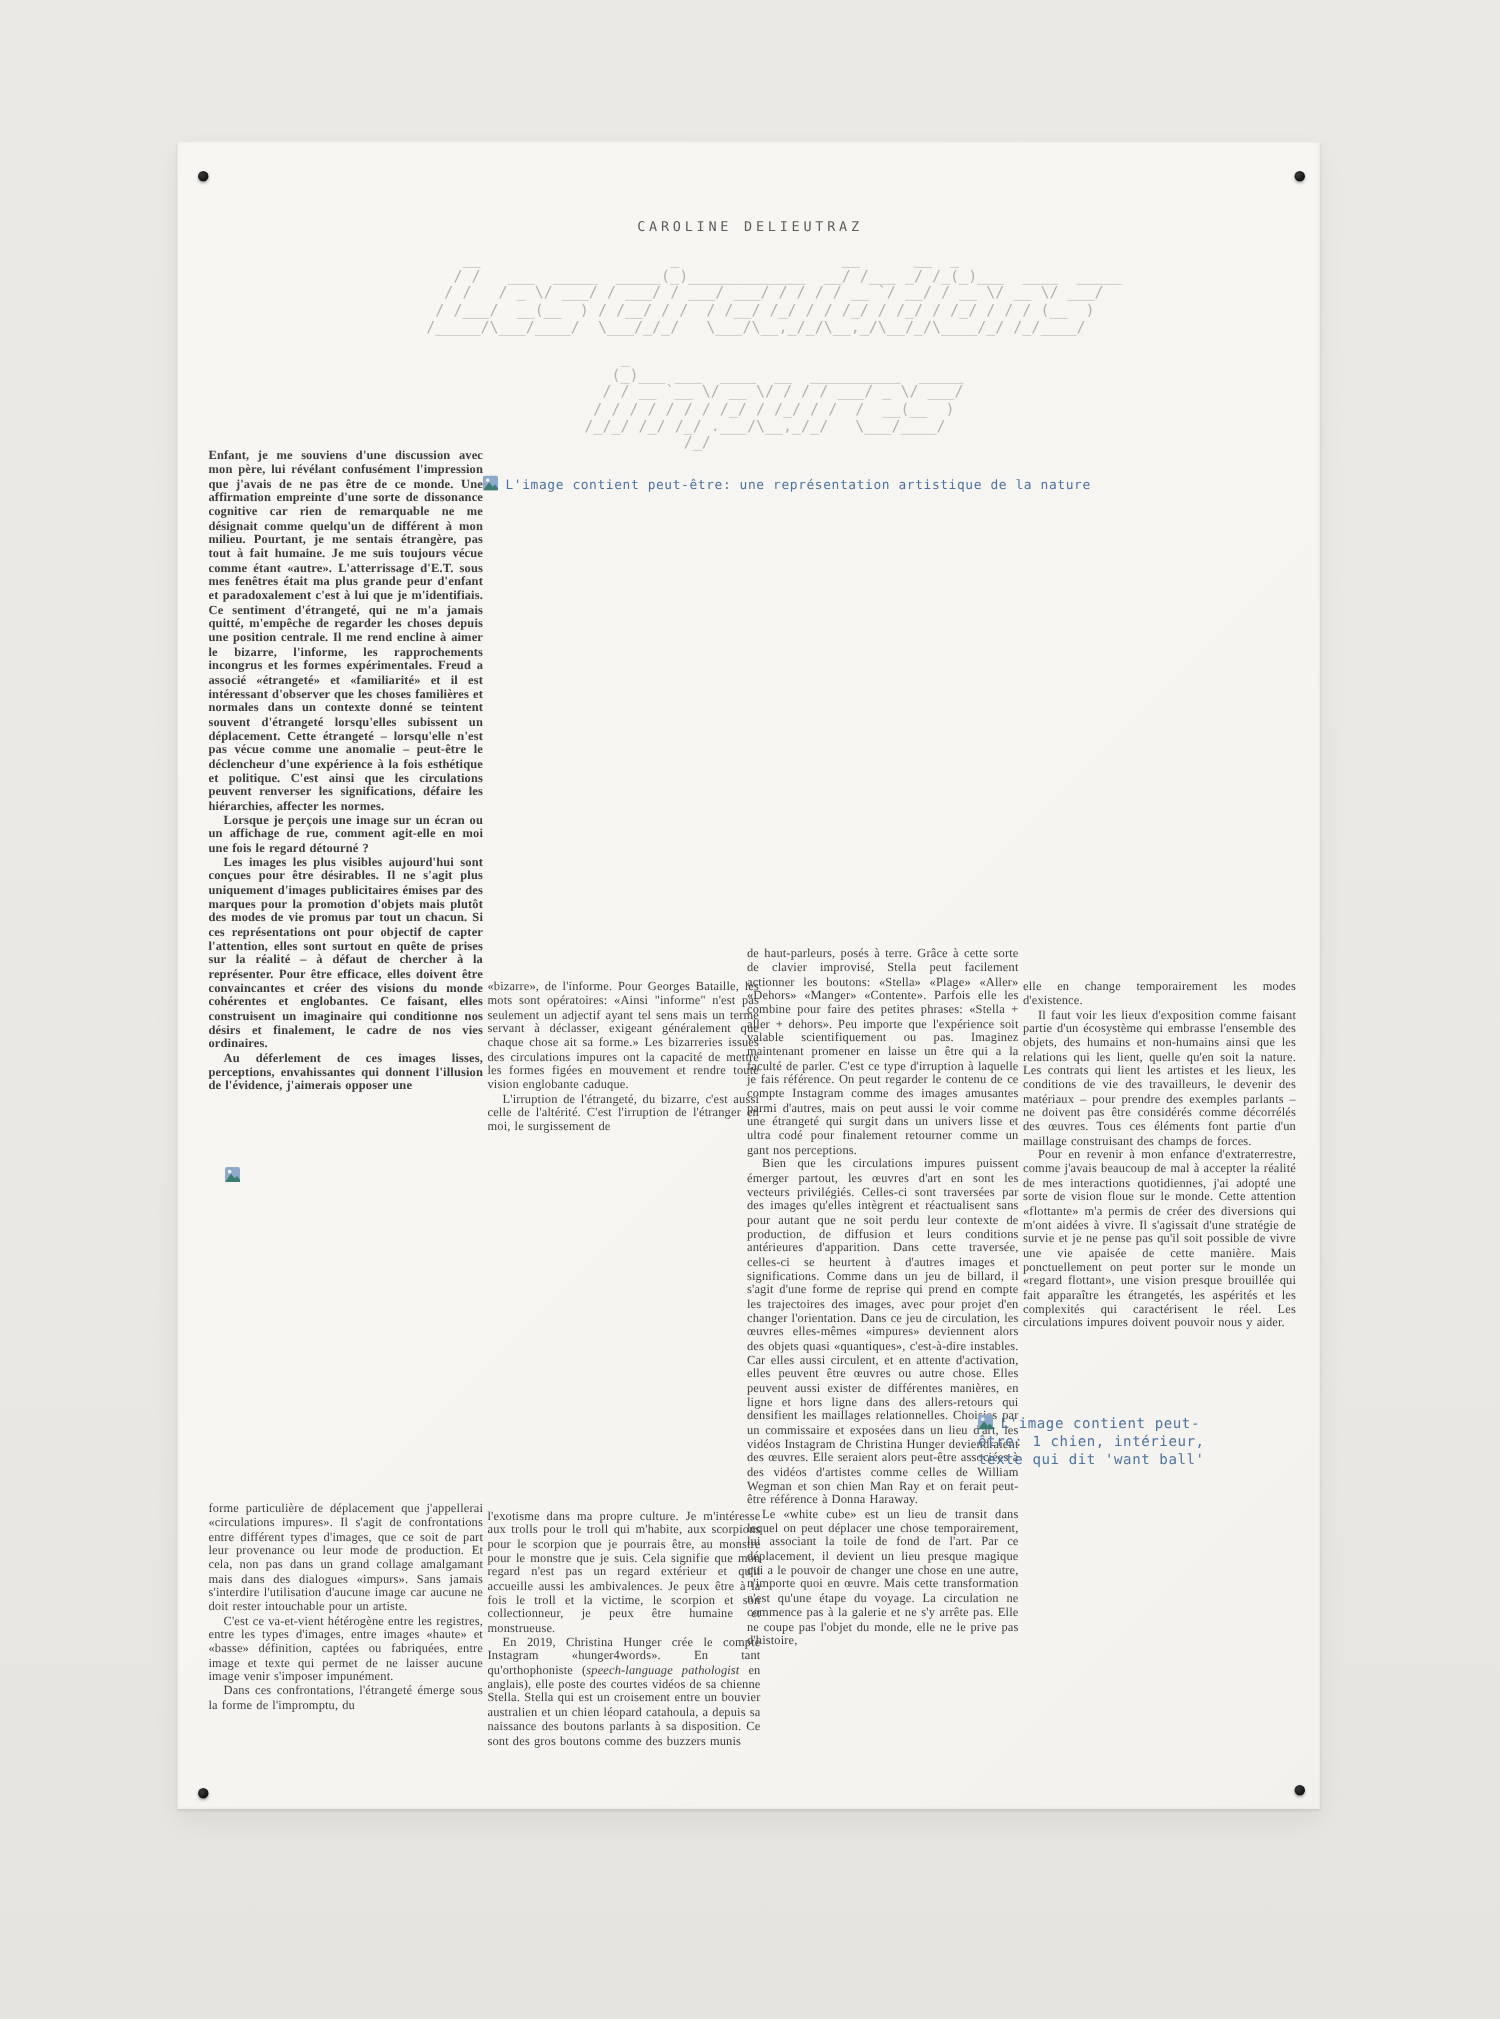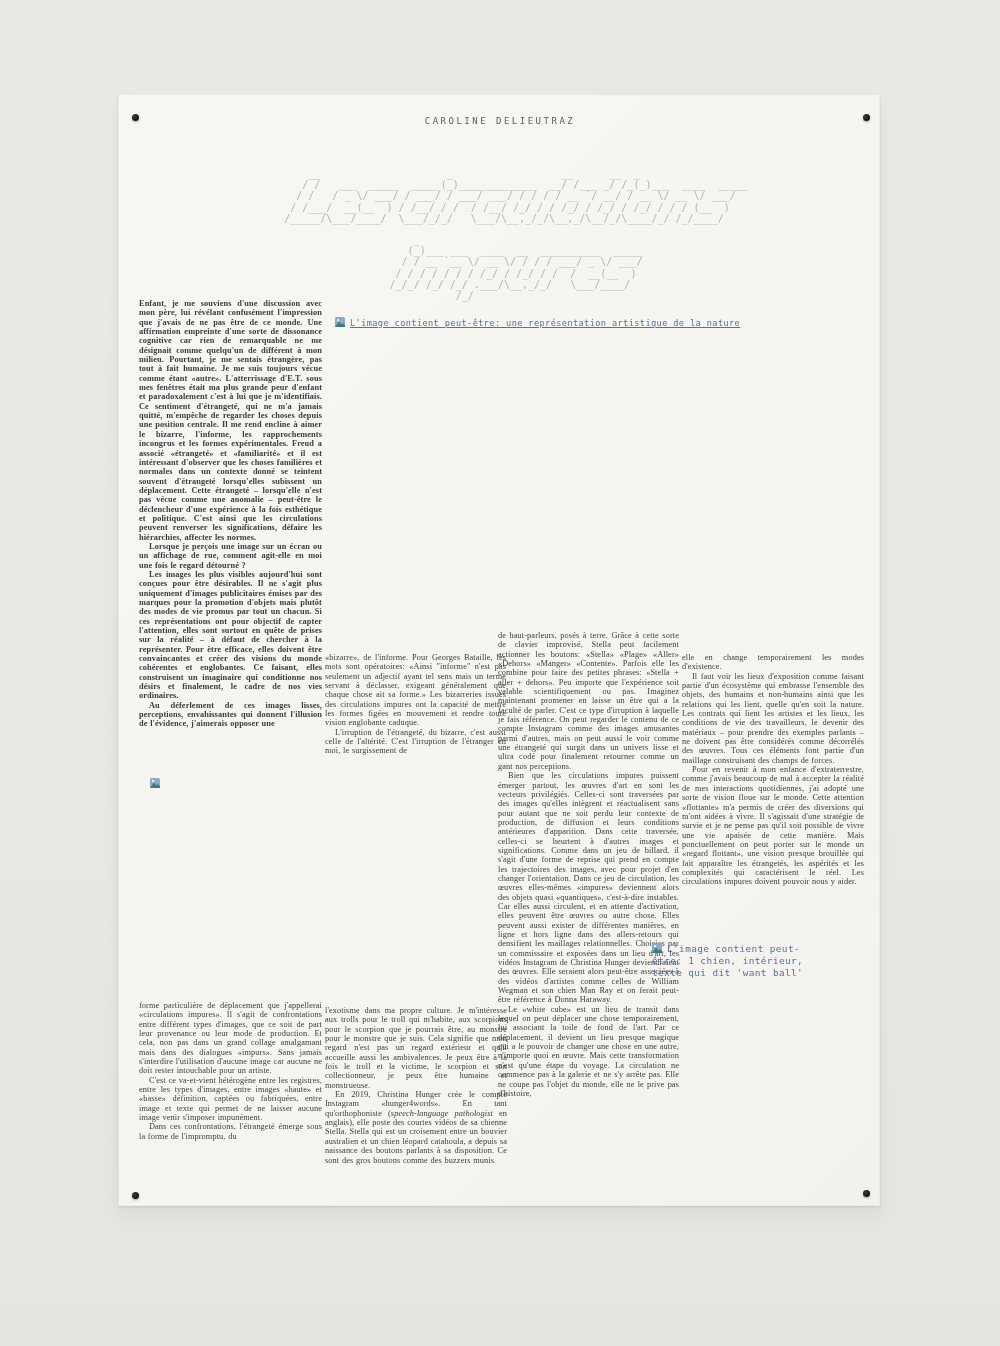--- a/index.html
+++ b/index.html
@@ -19,21 +19,21 @@
     border: 1px solid rgba(0,0,0,0.04);
   }
 
   .pin {
     position: absolute; width: 7px; height: 7px; border-radius: 50%;
     background: radial-gradient(circle at 35% 35%, #3a3a3a, #111 70%);
     box-shadow: 0 1px 2px rgba(0,0,0,0.35);
   }
 
   .author {
-    position: absolute; left: 0; top: 116px; width: 1000px;
+    position: absolute; left: 0; top: 147px; width: 1000px;
     text-align: center;
     font-family: "DejaVu Sans Mono", monospace;
     font-size: 9px; letter-spacing: 2.5px; color: #5e5d5b;
   }
 
   .ascii {
     position: absolute; left: 16px; width: 1000px;
     text-align: center; color: #b5b3ae;
   }
   .ascii pre {
@@ -87,21 +87,21 @@
   / /   / _ \/ ___/ / ___/ / ___/ ___/ / / / / __ `/ __/ / __ \/ __ \/ ___/
  / /___/  __(__  ) / /__/ / /  / /__/ /_/ / / /_/ / /_/ / /_/ / / / (__  )
 /_____/\___/____/  \___/_/_/   \___/\__,_/_/\__,_/\__/_/\____/_/ /_/____/</pre></div>
   <div class="ascii t2"><pre>    _                                     
    (_)___ ___  ____  __  __________  _____
   / / __ `__ \/ __ \/ / / / ___/ _ \/ ___/
  / / / / / / / /_/ / /_/ / /  /  __(__  )
 /_/_/ /_/ /_/ .___/\__,_/_/   \___/____/
            /_/</pre></div>
 
-  <div class="anno" style="left:335px; top:317px; white-space:nowrap;text-decoration:underline;">
+  <div class="anno" style="left:322px; top:317px; white-space:nowrap;">
     <svg class="img-icon" viewBox="0 0 10 10">
       <rect x="0" y="0" width="10" height="10" rx="1.5" fill="#8ea9c9"></rect>
       <circle cx="3.1" cy="3.1" r="1.2" fill="#f2f5f9"></circle>
       <path d="M0 10 L4 4.5 L6.5 7.5 L8 6 L10 8.5 L10 10 Z" fill="#3e7d74"></path>
     </svg><span class="txt">L'image contient peut-être: une représentation artistique de la nature</span>
   </div>
 
   <div class="colblock" style="left:139px; top:299px; width:183px;font-weight:bold;">
     <p>Enfant, je me souviens d'une discussion avec mon père, lui révélant confusément l'impression que j'avais de ne pas être de ce monde. Une affirmation empreinte d'une sorte de dissonance cognitive car rien de remarquable ne me désignait comme quelqu'un de différent à mon milieu. Pourtant, je me sentais étrangère, pas tout à fait humaine. Je me suis toujours vécue comme étant «autre». L'atterrissage d'E.T. sous mes fenêtres était ma plus grande peur d'enfant et paradoxalement c'est à lui que je m'identifiais. Ce sentiment d'étrangeté, qui ne m'a jamais quitté, m'empêche de regarder les choses depuis une position centrale. Il me rend encline à aimer le bizarre, l'informe, les rapprochements incongrus et les formes expérimentales. Freud a associé «étrangeté» et «familiarité» et il est intéressant d'observer que les choses familières et normales dans un contexte donné se teintent souvent d'étrangeté lorsqu'elles subissent un déplacement. Cette étrangeté – lorsqu'elle n'est pas vécue comme une anomalie – peut-être le déclencheur d'une expérience à la fois esthétique et politique. C'est ainsi que les circulations peuvent renverser les significations, défaire les hiérarchies, affecter les normes.</p>
     <p class="ind">Lorsque je perçois une image sur un écran ou un affichage de rue, comment agit-elle en moi une fois le regard détourné ?</p>

